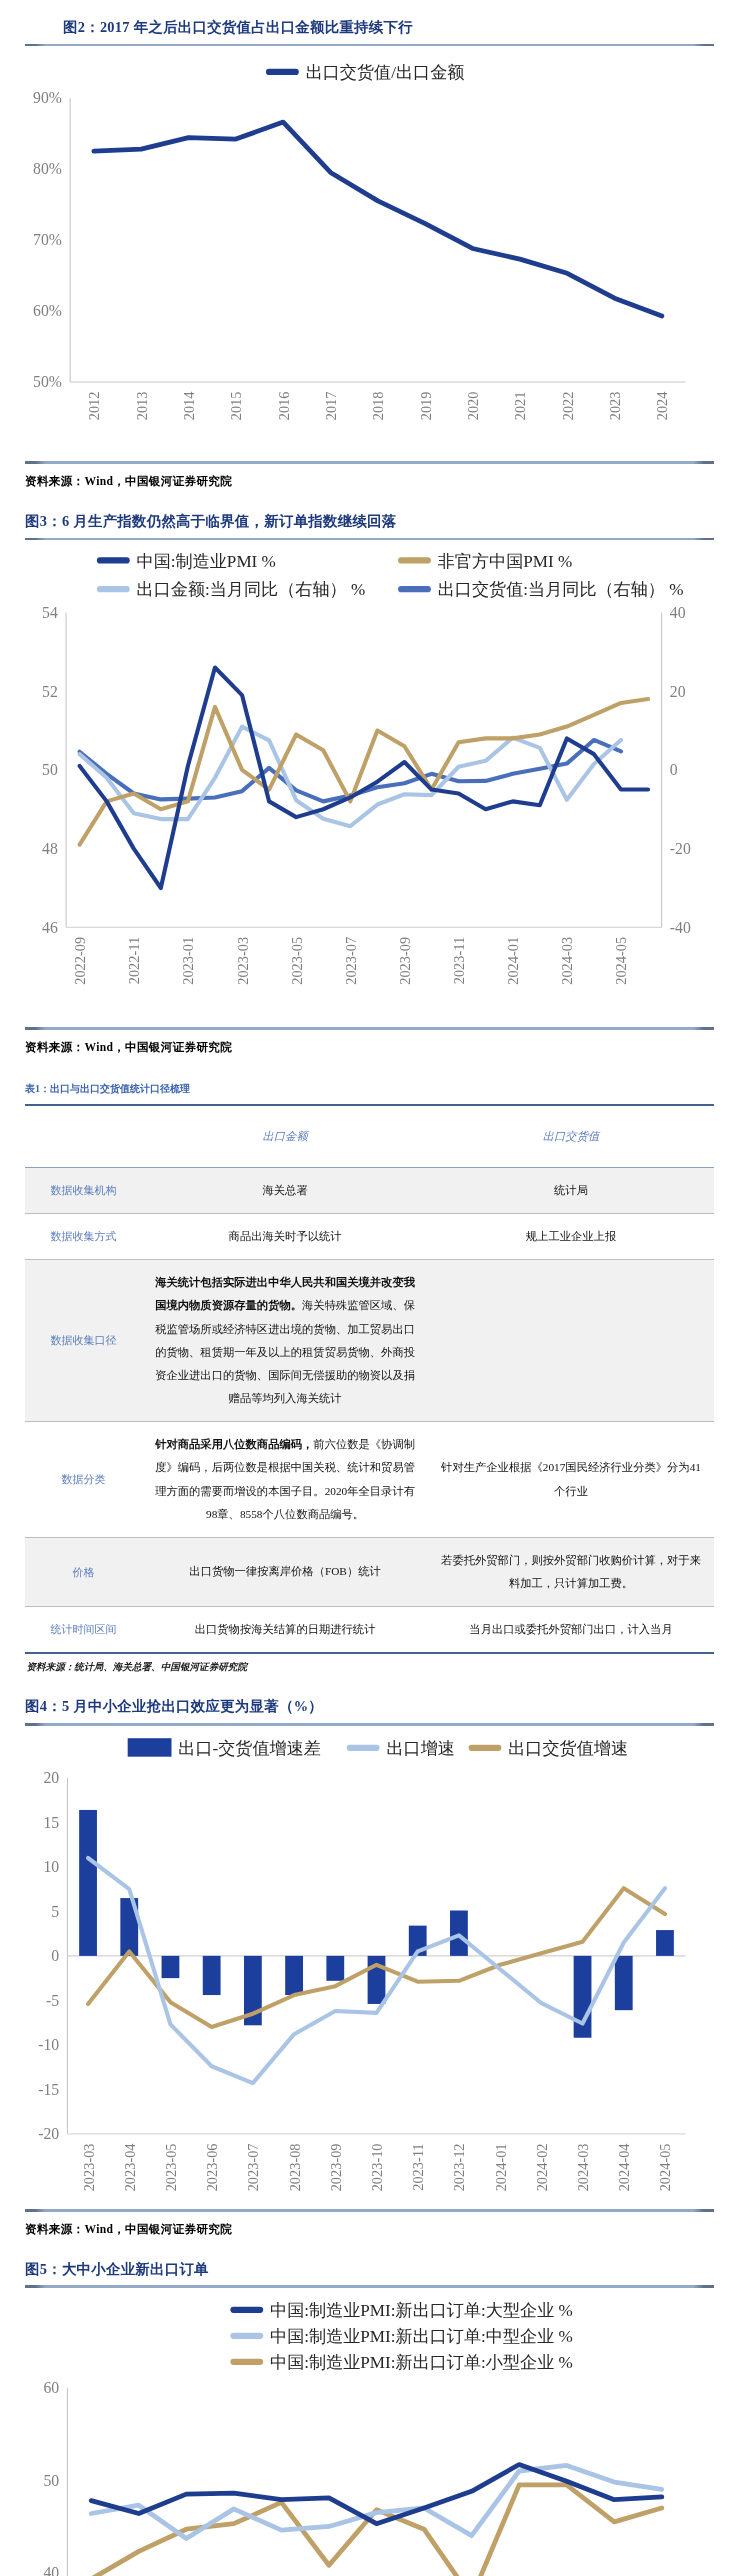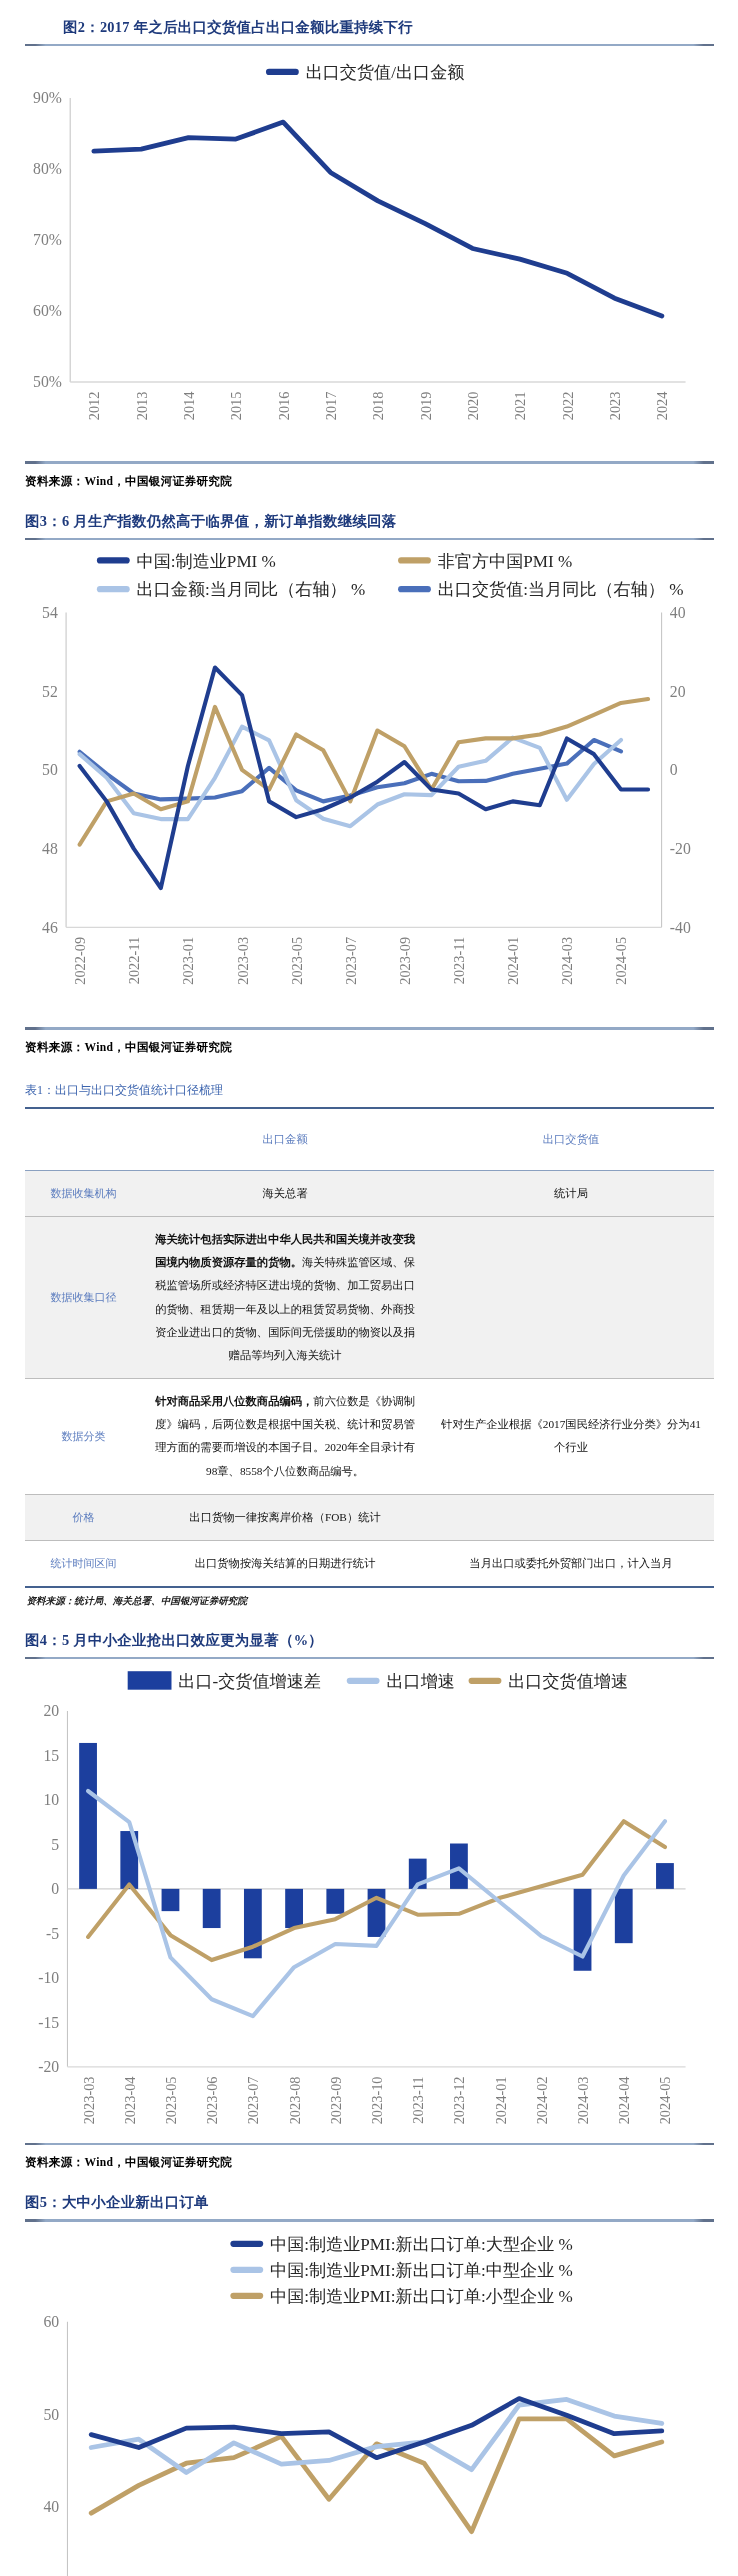--- a/index.html
+++ b/index.html
@@ -17,26 +17,26 @@
   .rule{
     height:2.7px;border:0;margin:0 0 4.1px 0;
     background:linear-gradient(to right,#61718c 0%,#61718c 1.5%,#93a9c6 3%,#93a9c6 97%,#61718c 98.5%,#61718c 100%);
   }
   .chart-svg{display:block;width:690px;height:auto;}
   .src{
     font-size:11.6px;font-weight:bold;color:#000;
     margin:10px 0 0 0;letter-spacing:0.3px;
   }
   .tbl-title{
-    font-size:12px;font-weight:400;color:#3c64ae;margin:27px 0 8.2px 0;
+    font-size:10px;font-weight:700;color:#3c64ae;margin:27px 0 8.2px 0;
   }
   .tbl{border-top:2.7px solid #44618f;border-bottom:2.1px solid #44618f;}
   .tbl-row{display:grid;grid-template-columns:17% 41.5% 41.5%;border-bottom:0.7px solid #bdbdbd;}
   .tbl-row:last-child{border-bottom:none;}
-  .tbl-row.head{border-bottom:1.4px solid #8aa0c0;}
+  .tbl-row.head{border-bottom:1.4px solid #8aa0c0;font-style:italic;}
   .tbl-row.shaded{background:#f1f1f1;}
   .tbl-cell{
     padding:11px 8px;font-size:11.3px;line-height:2.05;
     display:flex;align-items:center;justify-content:center;text-align:center;
   }
   .tbl-cell.label{color:#5b7cbe;font-size:11px;}
   .tbl-row.head .tbl-cell{color:#5b7cbe;font-size:11.3px;padding:19px 15px;}
   .tbl-src{
     font-size:9.6px;font-style:italic;color:#222;margin:6.8px 0 0 1.4px;font-weight:700;
   }
@@ -133,39 +133,51 @@
         </div>
         <div class="tbl-row shaded">
           <div class="tbl-cell label">数据收集机构</div>
           <div class="tbl-cell">
             <span>海关总署</span>
           </div>
           <div class="tbl-cell">
             <span>统计局</span>
           </div>
         </div>
+        <div class="tbl-row">
+          <div class="tbl-cell label">数据收集方式</div>
+          <div class="tbl-cell">
+            <span>商品出海关时予以统计</span>
+          </div>
+          <div class="tbl-cell">
+            <span>规上工业企业上报</span>
+          </div>
+        </div>
         <div class="tbl-row shaded">
           <div class="tbl-cell label">数据收集口径</div>
           <div class="tbl-cell">
             <span><b>海关统计包括实际进出中华人民共和国关境并改变我国境内物质资源存量的货物。</b>海关特殊监管区域、保税监管场所或经济特区进出境的货物、加工贸易出口的货物、租赁期一年及以上的租赁贸易货物、外商投资企业进出口的货物、国际间无偿援助的物资以及捐赠品等均列入海关统计</span>
           </div>
         </div>
         <div class="tbl-row">
           <div class="tbl-cell label">数据分类</div>
           <div class="tbl-cell">
             <span><b>针对商品采用八位数商品编码，</b>前六位数是《协调制度》编码，后两位数是根据中国关税、统计和贸易管理方面的需要而增设的本国子目。2020年全目录计有98章、8558个八位数商品编号。</span>
           </div>
           <div class="tbl-cell">
             <span>针对生产企业根据《2017国民经济行业分类》分为41个行业</span>
           </div>
         </div>
         <div class="tbl-row shaded">
           <div class="tbl-cell label">价格</div>
           <div class="tbl-cell">
             <span>出口货物一律按离岸价格（FOB）统计</span>
+          </div>
+          <div class="tbl-cell">
+            <span>若委托外贸部门，则按外贸部门收购价计算，对于来料加工，只计算加工费。</span>
           </div>
         </div>
         <div class="tbl-row">
           <div class="tbl-cell label">统计时间区间</div>
           <div class="tbl-cell">
             <span>出口货物按海关结算的日期进行统计</span>
           </div>
           <div class="tbl-cell">
             <span>当月出口或委托外贸部门出口，计入当月</span>
           </div>

